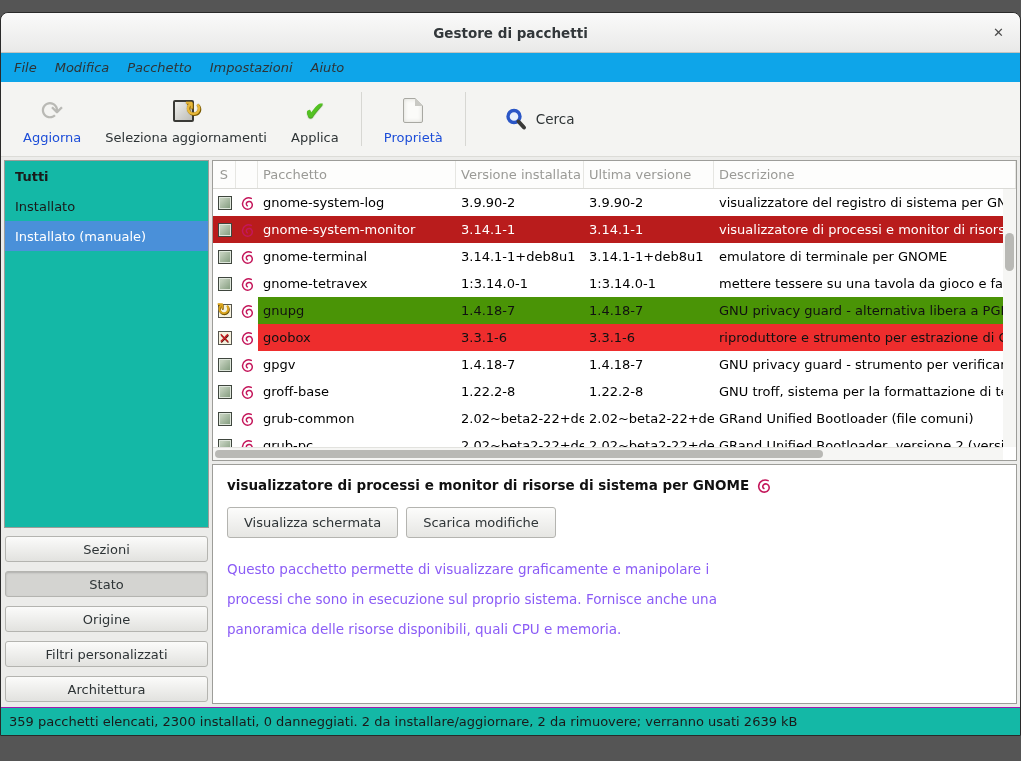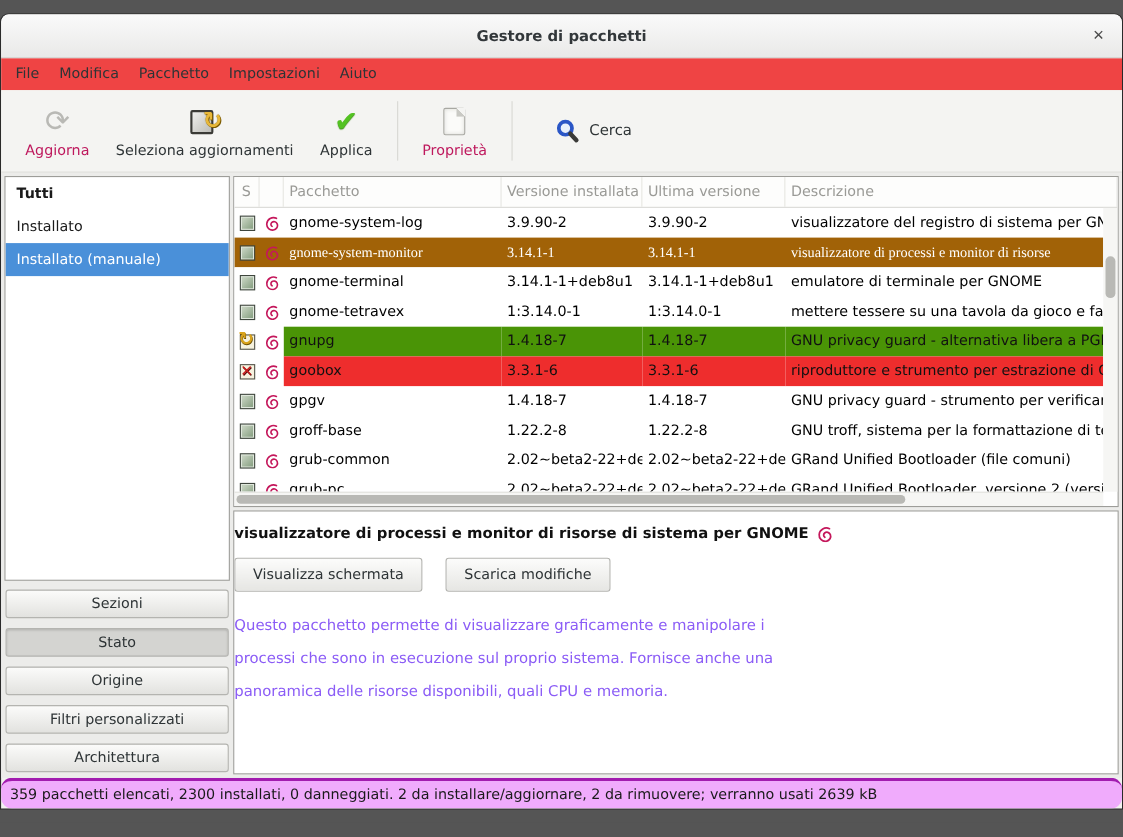--- a/index.html
+++ b/index.html
@@ -11,48 +11,48 @@
     color:#2e3436; font-size:13px;
   }
   
   .titlebar { height:40px; flex:0 0 40px; background:linear-gradient(#fafafa,#e9e9e8);
     border-bottom:1px solid #c4c4c0; display:flex; align-items:center; justify-content:center;
     position:relative; border-radius:7px 7px 0 0; }
   .titlebar .title { font-weight:bold; font-size:13.5px; color:#32373a; }
   .close-btn { position:absolute; right:10px; top:0; height:100%; display:flex; align-items:center;
     color:#4a4a4a; font-size:13px; cursor:default; padding:0 6px; }
   
-  .menubar { height:29px; flex:0 0 29px; background:#ef4444; display:flex; align-items:center; padding:0 4px; }
+  .menubar { height:29px; flex:0 0 29px; background:#0ea5e9; display:flex; align-items:center; padding:0 4px;font-style:italic; }
   .menu-item { padding:4px 9px; color:#2e3436; }
   
   .toolbar { height:75px; flex:0 0 75px; background:#f4f4f2; border-bottom:1px solid #dcdcd8;
     display:flex; align-items:center; padding:0 10px; }
   .tbtn { display:flex; flex-direction:column; align-items:center; justify-content:center;
     padding:4px 12px; min-width:72px; height:64px; border-radius:3px; }
   .tbtn .ticon { height:34px; display:flex; align-items:center; justify-content:center; }
   .tbtn .tlabel { font-size:13px; color:#2e3436; margin-top:2px; white-space:nowrap; }
-  .tbtn.disabled .tlabel { color:#be185d; }
+  .tbtn.disabled .tlabel { color:#1d4ed8; }
   .tsep { width:1px; height:54px; background:#d7d7d3; margin:0 10px; }
   .icon-refresh { font-size:27px; color:#b9b9b5; line-height:1; }
   .icon-apply { font-size:26px; color:#53c222; line-height:1; text-shadow:0 1px 1px #3a8b12; }
   .icon-selupg { position:relative; width:26px; height:26px; }
   .icon-selupg .box { position:absolute; left:0; top:2px; width:21px; height:22px;
     background:linear-gradient(135deg,#efefec,#bdbdb8); border:2px solid #3a3a36; border-radius:2px; }
   .icon-selupg .arrow { position:absolute; right:-3px; top:-1px; font-size:21px; font-weight:bold;
     color:#e8b83a; text-shadow:0 0 1px #7a5a00, 1px 1px 0 #7a5a00; }
   .icon-doc { position:relative; width:20px; height:25px; background:#fbfbf9;
     border:1px solid #a8a8a2; border-radius:2px; box-shadow:inset 0 0 4px #d9d9d4; }
   .icon-doc::after { content:""; position:absolute; right:-1px; top:-1px; width:8px; height:8px;
     background:linear-gradient(225deg,#f4f4f2 50%,#c9c9c4 50%); }
   .search-group { display:flex; align-items:center; margin-left:18px; padding:6px 10px; }
   .search-label { margin-left:8px; font-size:13.5px; color:#2e3436; }
   
   .content { flex:1 1 auto; display:flex; padding:3px; background:#ececea; min-height:0; }
   .sidebar { width:205px; flex:0 0 205px; display:flex; flex-direction:column; margin-right:3px; }
-  .filter-list { background:#ffffff; border:1px solid #9d9d99; flex:1 1 auto; overflow:hidden; }
+  .filter-list { background:#14b8a6; border:1px solid #9d9d99; flex:1 1 auto; overflow:hidden; }
   .filter-item { height:30px; display:flex; align-items:center; padding:0 10px; color:#1a1a1a; }
   .filter-item.state-header { font-weight:bold; }
   .filter-item.state-selected { background:#4a90d9; color:#fff; }
   .side-buttons { flex:0 0 auto; display:flex; flex-direction:column; gap:9px; padding:8px 1px 2px 1px; }
   .sbtn { height:26px; border:1px solid #b4b4b0; border-radius:3px;
     background:linear-gradient(#fbfbfa,#e2e2df); font-size:13px; color:#2e3436;
     display:flex; align-items:center; justify-content:center; font-family:inherit; }
   .sbtn.state-pressed { background:#d4d4d1; box-shadow:inset 0 1px 2px rgba(0,0,0,.18); }
   .main { flex:1 1 auto; display:flex; flex-direction:column; min-width:0; }
   
@@ -64,21 +64,21 @@
   .rows { position:absolute; top:28px; left:0; right:13px; bottom:13px; overflow:hidden; }
   .row { display:flex; height:27px; align-items:stretch; background:#fff; color:#000; }
   .cell { display:flex; align-items:center; padding:0 5px; overflow:hidden; white-space:nowrap; }
   .c-s   { width:23px; flex:0 0 23px; justify-content:center; padding:0; }
   .c-sw  { width:22px; flex:0 0 22px; justify-content:center; padding:0; }
   .c-name{ width:198px; flex:0 0 198px; }
   .c-v1  { width:128px; flex:0 0 128px; }
   .c-v2  { width:130px; flex:0 0 130px; }
   .c-desc{ flex:1 1 auto; }
   .hc.c-s { justify-content:center; }
-  .row.state-selected { background:#a16207; color:#fff;font-family:Liberation Serif, serif; }
+  .row.state-selected { background:#b91c1c; color:#fff; }
   .row.state-marked-install .cell.txt { background:#4a9406; color:#111; }
   .row.state-marked-remove  .cell.txt { background:#ee2d2d; color:#111; }
   .status-icon { width:14px; height:14px; position:relative; display:inline-block; }
   .status-icon.status-installed { background:linear-gradient(135deg,#c2cfbc 20%,#7f997a);
     border:1px solid #3f463e; box-shadow:inset 0 0 0 1px #dfe7dc; }
   .status-icon.status-reinstall, .status-icon.status-remove {
     background:#f6f2df; border:1px solid #55554d; }
   .status-icon.status-reinstall::after { content:"↻"; position:absolute; left:-2px; top:-6px;
     font-size:17px; font-weight:bold; color:#d9a31c; text-shadow:0.5px 0.5px 0 #6b4e00; }
   .status-icon.status-remove::after { content:"✕"; position:absolute; left:0px; top:-2px;
@@ -87,30 +87,30 @@
   
   .vscroll { position:absolute; top:28px; right:0; bottom:13px; width:13px;
     background:#f6f6f4; border-left:1px solid #dedeb; border-left:1px solid #dedeba0; }
   .vscroll .thumb { position:absolute; left:2px; right:2px; top:44px; height:38px;
     background:#b9b9b5; border-radius:5px; }
   .hscroll { position:absolute; left:0; right:13px; bottom:0; height:13px;
     background:#f6f6f4; border-top:1px solid #e2e2de; }
   .hscroll .thumb { position:absolute; top:2px; bottom:2px; left:2px; width:77%;
     background:#b9b9b5; border-radius:5px; }
   
-  .details { flex:1 1 auto; background:#fff; border:1px solid #9d9d99; padding:12px 0; overflow:hidden; }
+  .details { flex:1 1 auto; background:#fff; border:1px solid #9d9d99; padding:12px 14px; overflow:hidden; }
   .d-title { font-weight:bold; font-size:13.5px; color:#111; display:flex; align-items:center; gap:7px; }
-  .d-buttons { display:flex; gap:21px; margin-top:14px; }
+  .d-buttons { display:flex; gap:8px; margin-top:14px; }
   .dbtn { padding:7px 16px; border:1px solid #b4b4b0; border-radius:3px;
     background:linear-gradient(#fcfcfb,#e6e6e3); font-size:13px; color:#2e3436; font-family:inherit; }
   .d-desc { margin-top:16px; font-size:13.5px; color:#8b5cf6; }
   .d-desc .line { line-height:30px; white-space:nowrap; }
   
-  .statusbar { height:28px; flex:0 0 28px; background:#f0abfc; border-top:3px solid #a21caf;
-    display:flex; align-items:center; padding:0 8px; font-size:13px; color:#1a1a1a;border-radius:10px; }
+  .statusbar { height:28px; flex:0 0 28px; background:#14b8a6; border-top:1px solid #a21caf;
+    display:flex; align-items:center; padding:0 8px; font-size:13px; color:#1a1a1a; }
 </style>
 </head>
 <body>
 
 <div class="window">
 
   <div class="titlebar">
     <span class="title">Gestore di pacchetti</span>
     <span class="close-btn">✕</span>
   </div>

